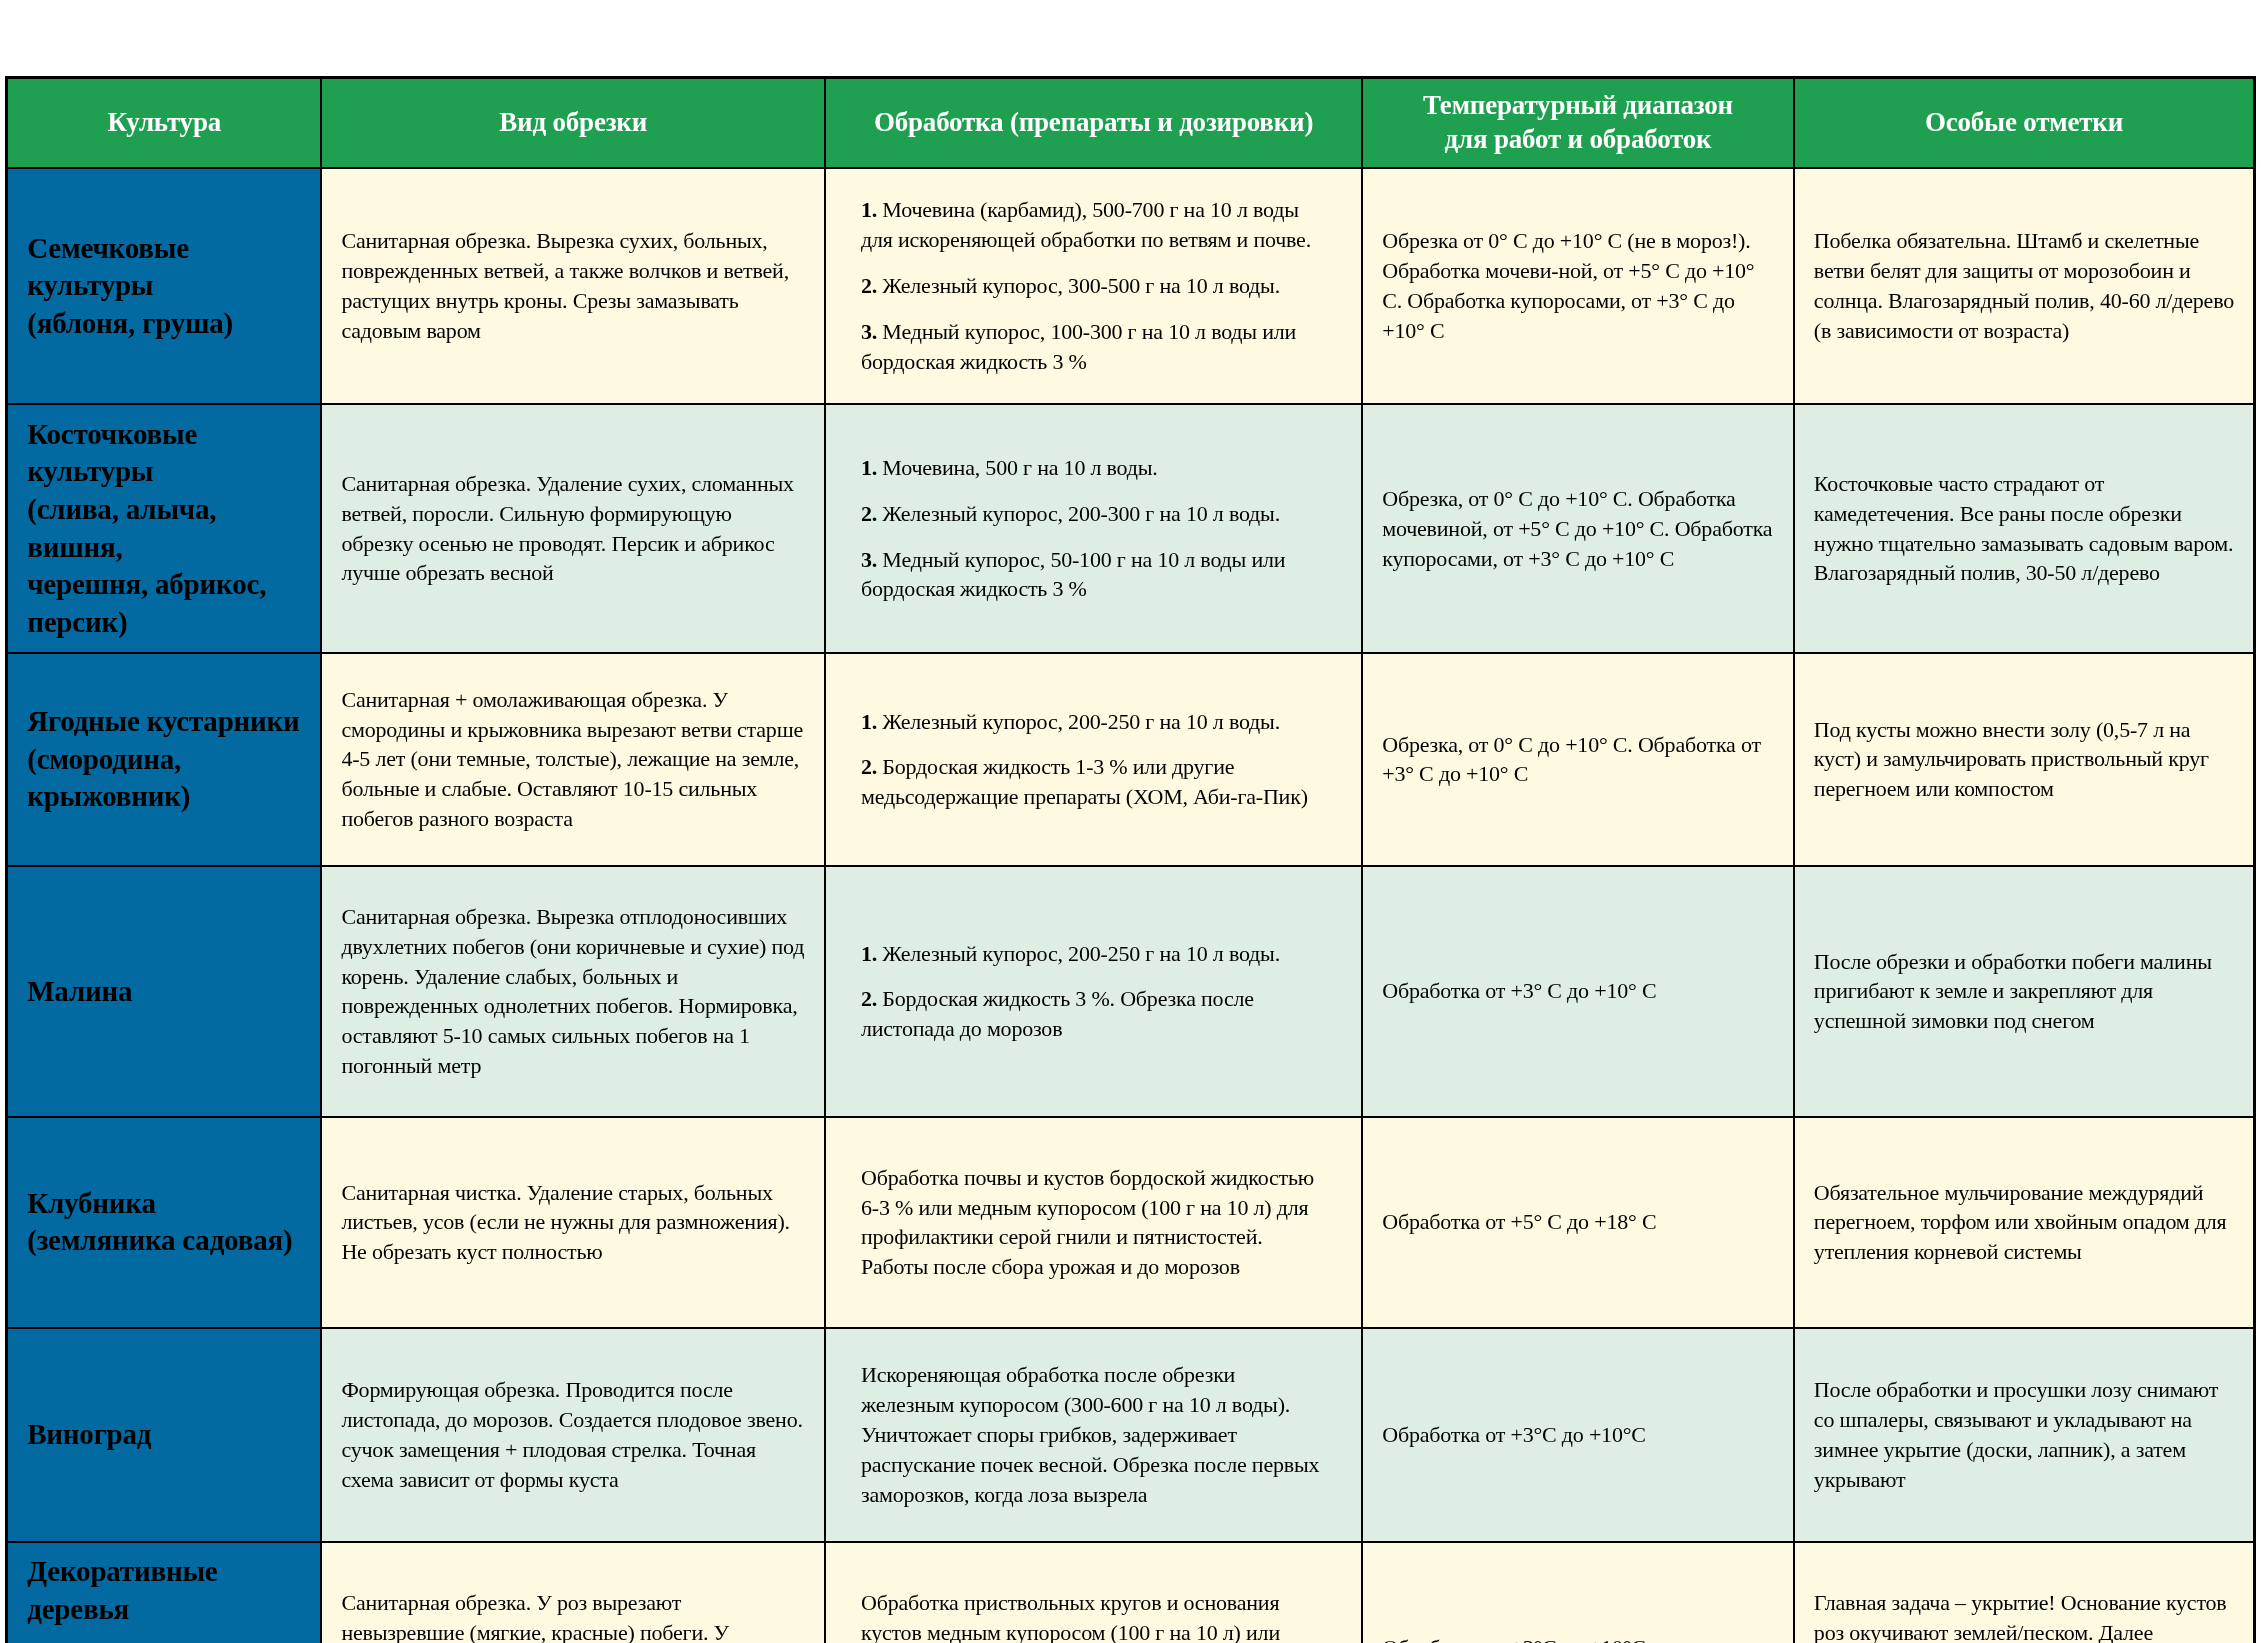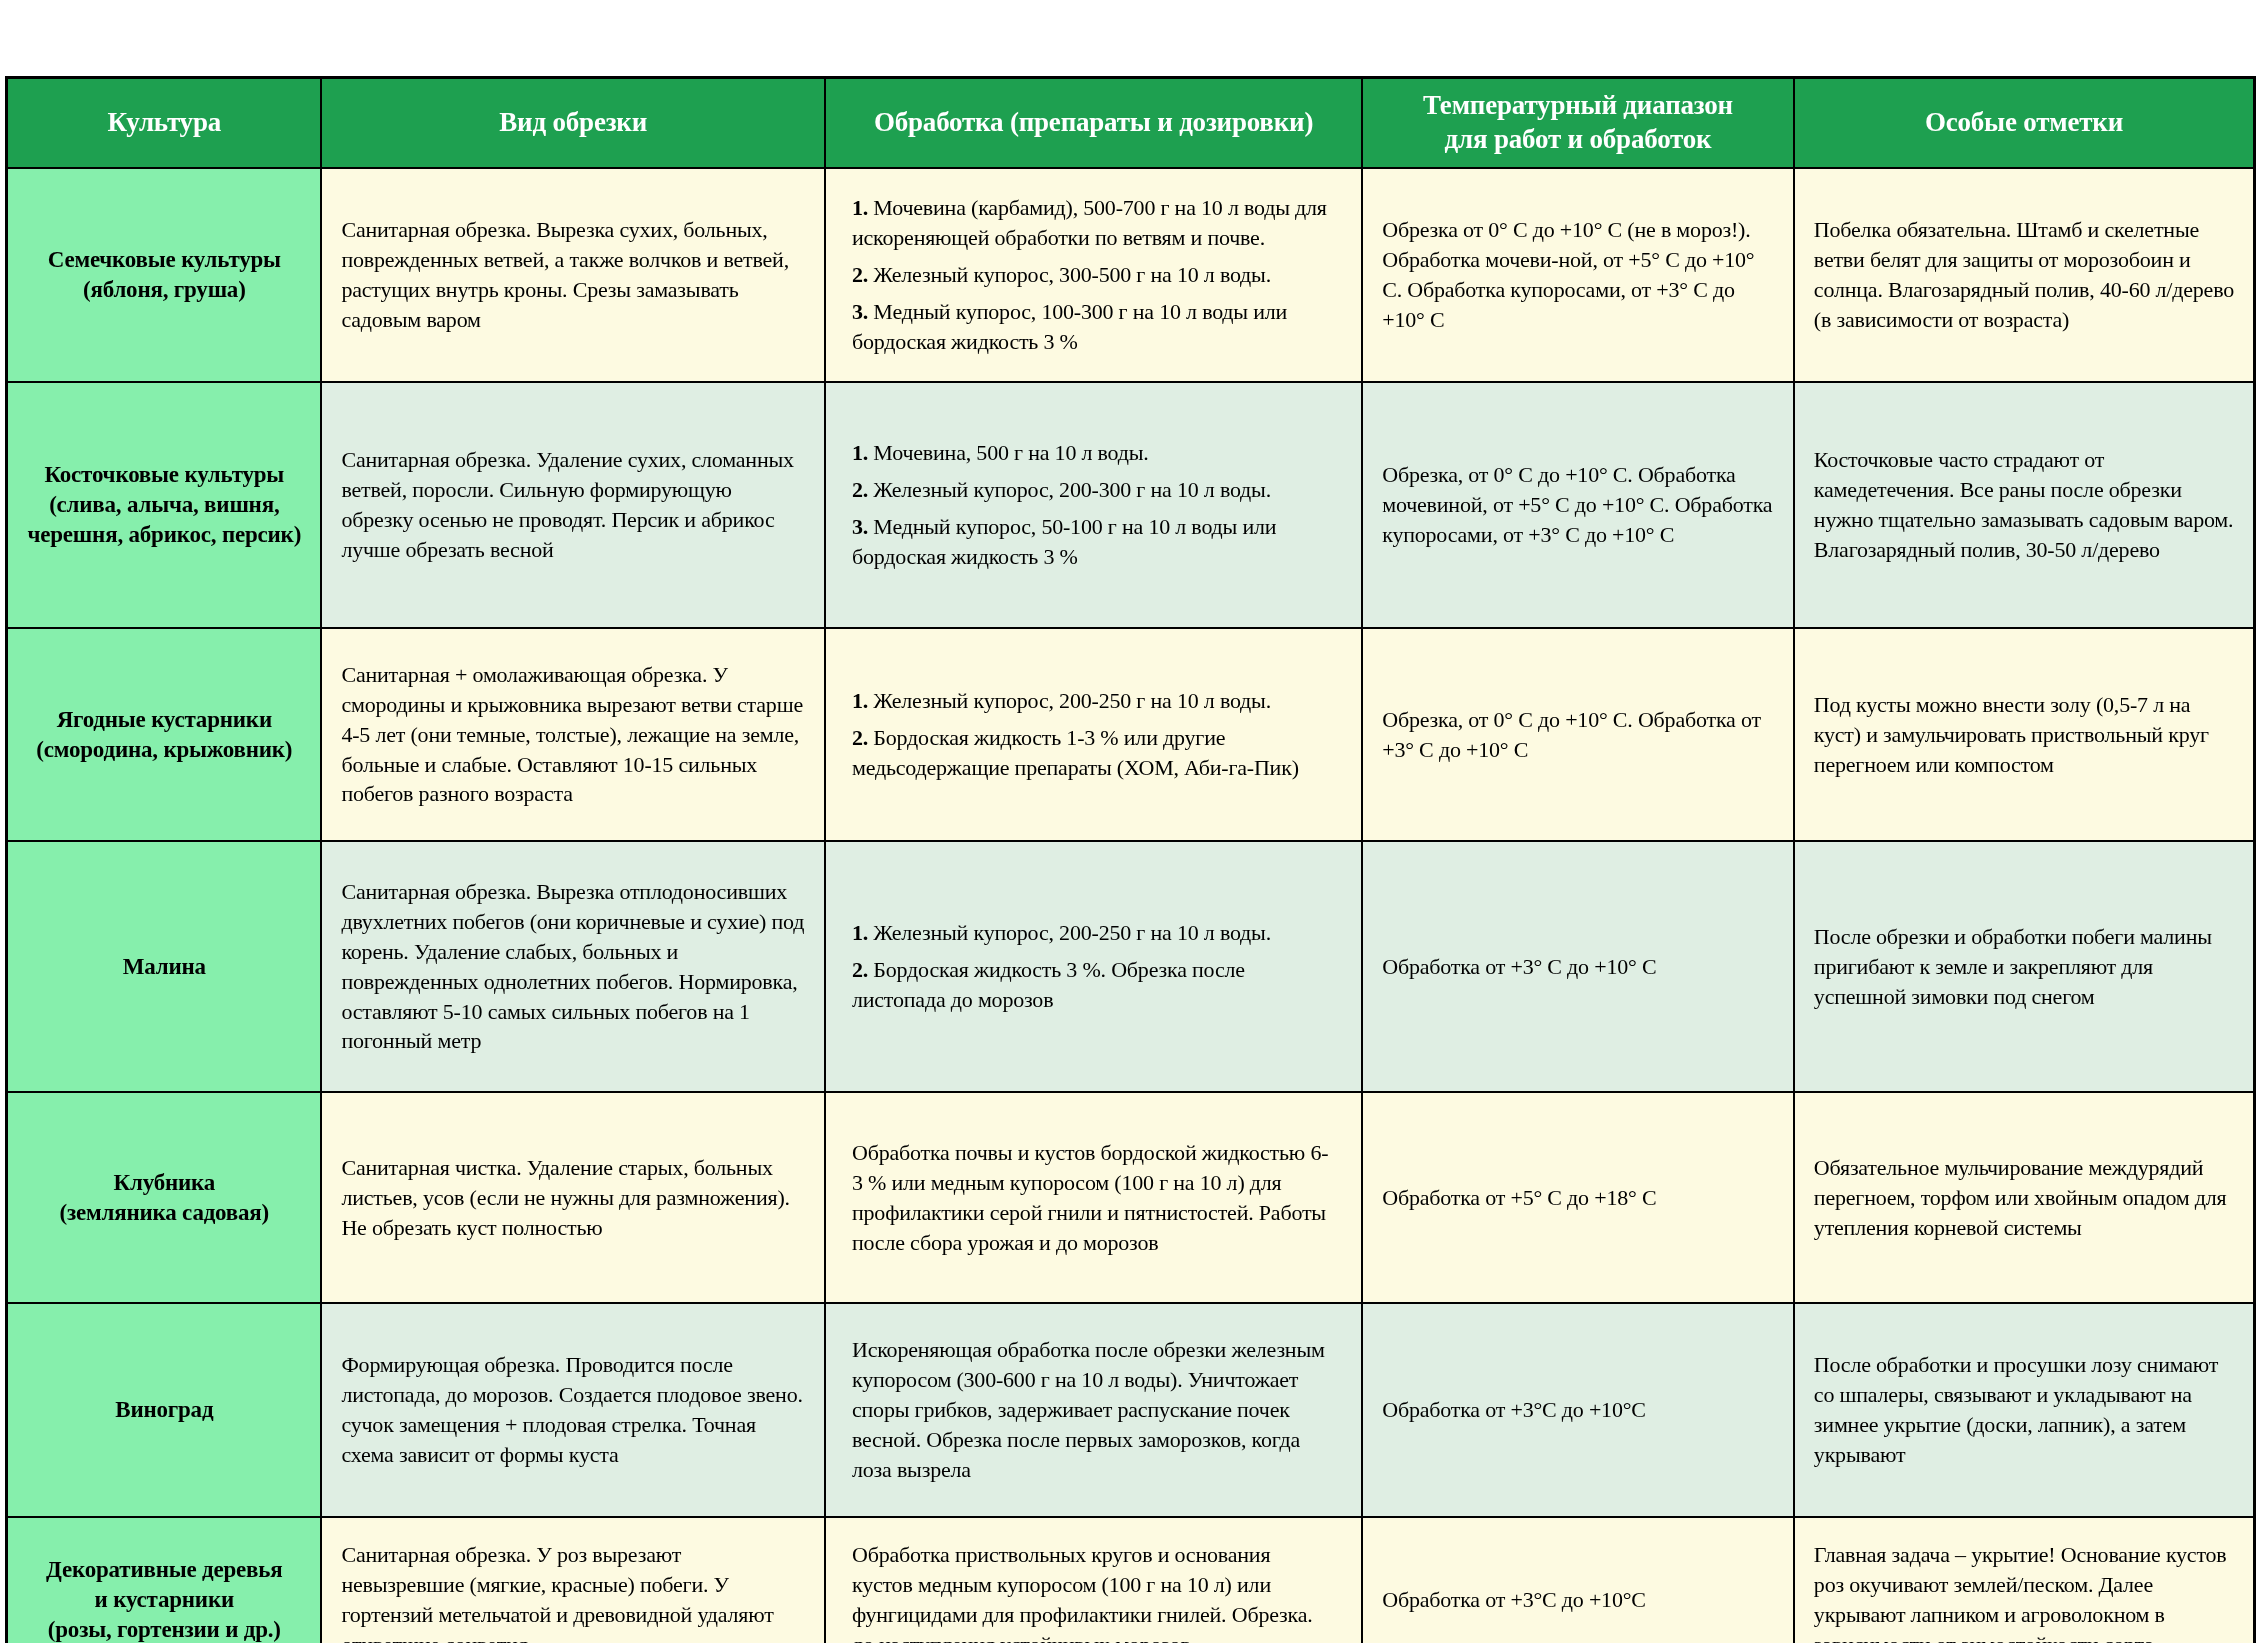--- a/index.html
+++ b/index.html
@@ -5,26 +5,26 @@
   html,body{margin:0;padding:0;background:#ffffff;}
   .stage{position:relative;width:2261px;height:1644px;background:#ffffff;
          font-family:Liberation Serif, serif;color:#000;}
   table.garden{position:absolute;left:5.2px;top:76px;width:2251px;height:1563px;
          border-collapse:collapse;table-layout:fixed;background:#fff;}
   table.garden td, table.garden th{border:2.2px solid #000;vertical-align:middle;
          padding:10.3px 19px;overflow:hidden;}
   table.garden{border:3.7px solid #000;}
   thead th{background:#1ea050;color:#ffffff;font-weight:bold;font-size:27px;
          text-align:center;line-height:1.25;white-space:pre-line;letter-spacing:-0.2px;}
-  td.culture{background:#86efac;font-weight:bold;font-size:23px;text-align:center;
+  td.culture{background:#0369a1;font-weight:bold;font-size:29px;
          line-height:1.3;white-space:pre-line;letter-spacing:-0.2px;}
   td.txt{font-size:22px;line-height:1.36;text-align:left;letter-spacing:-0.2px;}
   tbody tr:nth-child(odd)  td.txt{background:#fdfae1;}
   tbody tr:nth-child(even) td.txt{background:#dfeee3;}
-  td.txt .item{margin:7px;}
+  td.txt .item{margin:16px;}
   td.txt .item b{font-weight:bold;}
   
   thead tr{height:83px;}
   tbody tr:nth-child(1){height:214px;}
   tbody tr:nth-child(2){height:246px;}
   tbody tr:nth-child(3){height:213px;}
   tbody tr:nth-child(4){height:251px;}
   tbody tr:nth-child(5){height:211px;}
   tbody tr:nth-child(6){height:214px;}
   tbody tr:nth-child(7){height:166px;}

